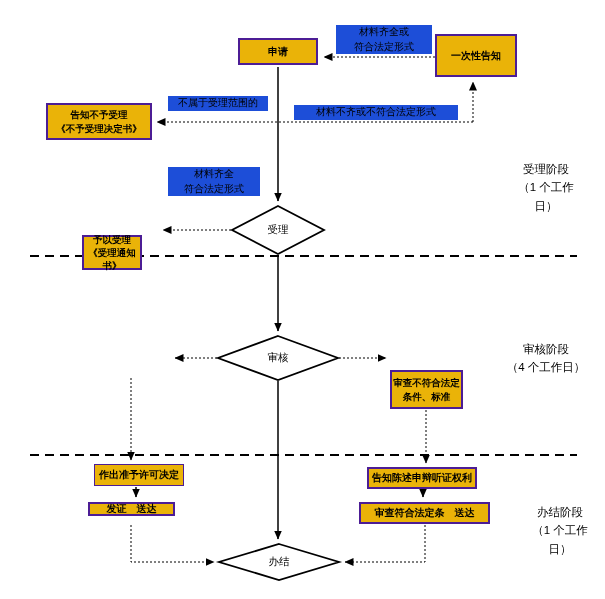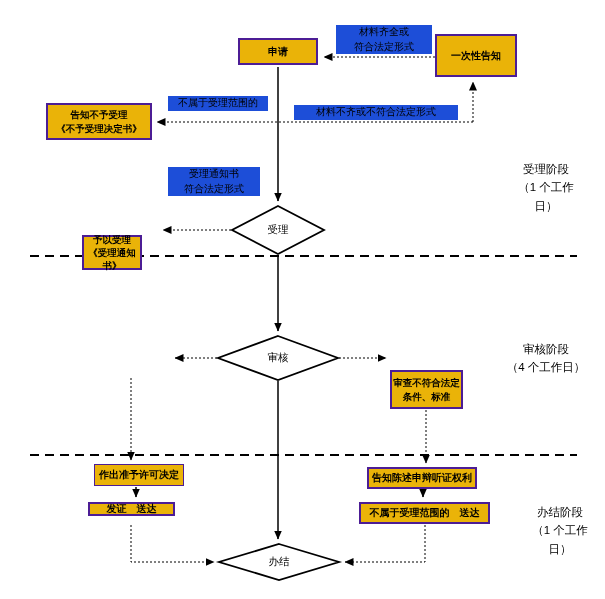--- a/index.html
+++ b/index.html
@@ -95,36 +95,36 @@
 
   <div class="box" style="left:390px;top:338px;width:73px;height:39px;font-size:9.5px;margin-top:32px;">审查不符合法定
 条件、标准</div>
 
   <div class="box thin" style="left:94px;top:464px;width:90px;height:22px;">作出准予许可决定</div>
 
   <div class="box" style="left:88px;top:502px;width:87px;height:14px;">发证　送达</div>
 
   <div class="box" style="left:367px;top:467px;width:110px;height:22px;">告知陈述申辩听证权利</div>
 
-  <div class="box" style="left:359px;top:502px;width:131px;height:22px;">不属于受理范围的　送达</div>
+  <div class="box" style="left:359px;top:502px;width:131px;height:22px;">审查符合法定条　送达</div>
 
   <div class="dlabel" style="left:248px;top:222px;width:60px;height:16px;">受理</div>
 
   <div class="dlabel" style="left:248px;top:350px;width:60px;height:16px;">审核</div>
 
   <div class="dlabel" style="left:249px;top:554px;width:60px;height:16px;">办结</div>
 
   <div class="elabel" style="left:336px;top:25px;width:96px;">材料齐全或
 符合法定形式</div>
 
   <div class="elabel" style="left:168px;top:96px;width:100px;">不属于受理范围的</div>
 
   <div class="elabel" style="left:294px;top:105px;width:164px;">材料不齐或不符合法定形式</div>
 
-  <div class="elabel" style="left:168px;top:167px;width:92px;">受理通知书
+  <div class="elabel" style="left:168px;top:167px;width:92px;">材料齐全
 符合法定形式</div>
 
   <div class="stage" style="left:500px;top:160px;width:92px;">受理阶段
 （1 个工作
 日）</div>
 
   <div class="stage" style="left:492px;top:340px;width:108px;">审核阶段
 （4 个工作日）</div>
 
   <div class="stage" style="left:514px;top:503px;width:92px;">办结阶段

